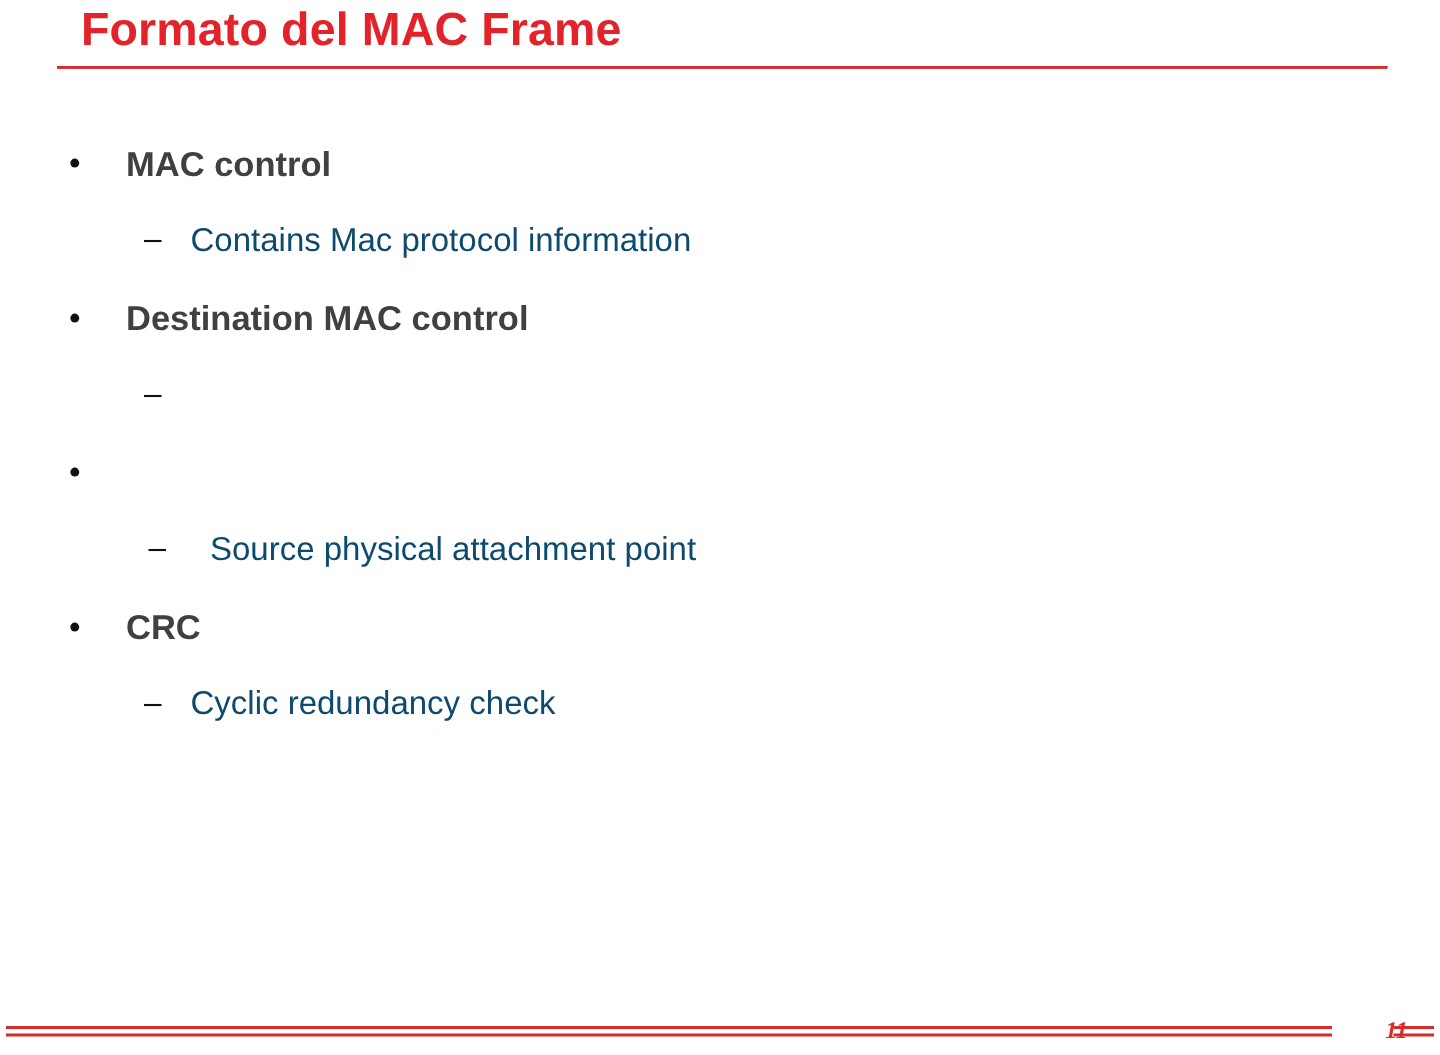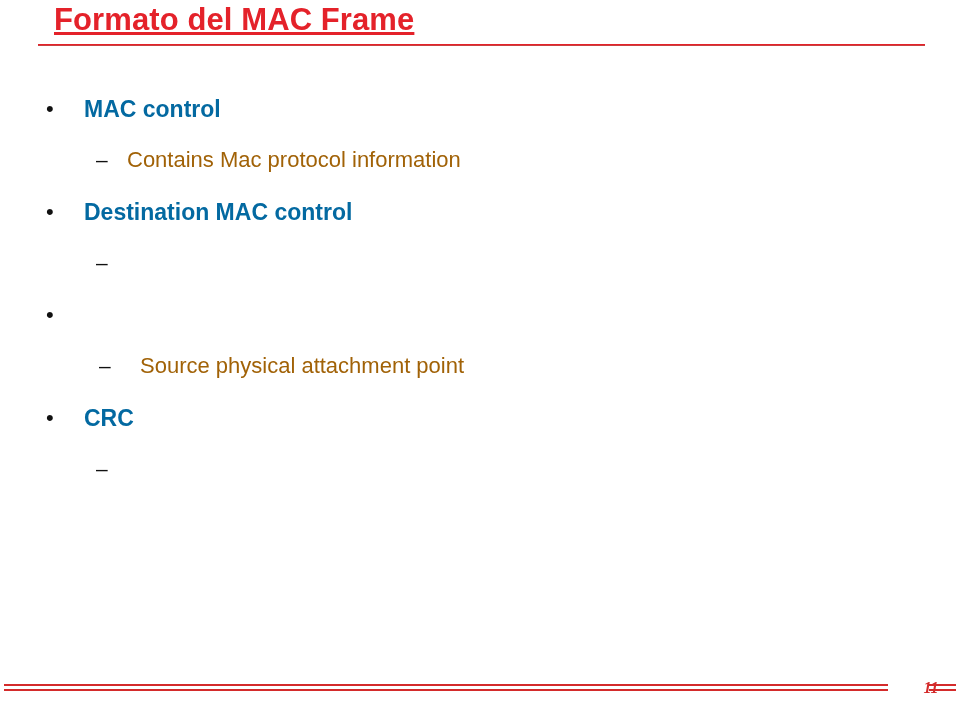--- a/index.html
+++ b/index.html
@@ -26,21 +26,20 @@
   .slide-title {
     position: absolute;
     left: 54px;
     top: 1px;
     font-size: 31px;
     line-height: 38px;
     font-weight: bold;
     color: #e4222a;
     letter-spacing: 0.1px;
     white-space: nowrap;
-    text-decoration: underline;
   }
 
   
   .title-rule {
     position: absolute;
     left: 38px;
     top: 44px;
     width: 887px;
     height: 2px;
     background: #c94040;
@@ -72,21 +71,21 @@
     line-height: 34px;
     color: #111111;
   }
   .level1 .text {
     position: absolute;
     left: 84px;
     top: 0;
     font-size: 23px;
     line-height: 34px;
     font-weight: bold;
-    color: #0369a1;
+    color: #404040;
     white-space: nowrap;
   }
 
   .level2 {
     position: relative;
     height: 52px;
   }
   .level2 .marker {
     position: absolute;
     left: 96px;
@@ -95,21 +94,21 @@
     line-height: 33px;
     color: #111111;
   }
   .level2 .text {
     position: absolute;
     left: 127px;
     top: 0;
     font-size: 22px;
     line-height: 33px;
     font-weight: normal;
-    color: #a16207;
+    color: #0c4a6e;
     white-space: nowrap;
   }
   .level2.shift .marker { left: 99px; }
   .level2.shift .text   { left: 140px; }
 
   
   .footer-rule-left {
     position: absolute;
     left: 4px;
     top: 684px;
@@ -204,20 +203,21 @@
       </div>
     </div>
 
     <div class="bullet-group">
       <div class="level1">
         <span class="marker">•</span>
         <span class="text">CRC</span>
       </div>
       <div class="level2">
         <span class="marker">–</span>
+        <span class="text">Cyclic redundancy check</span>
       </div>
     </div>
 
   </div>
 
   <div class="footer-rule-left"></div>
   <div class="page-number">11</div>
   <div class="footer-rule-right"></div>
 
 </div>

